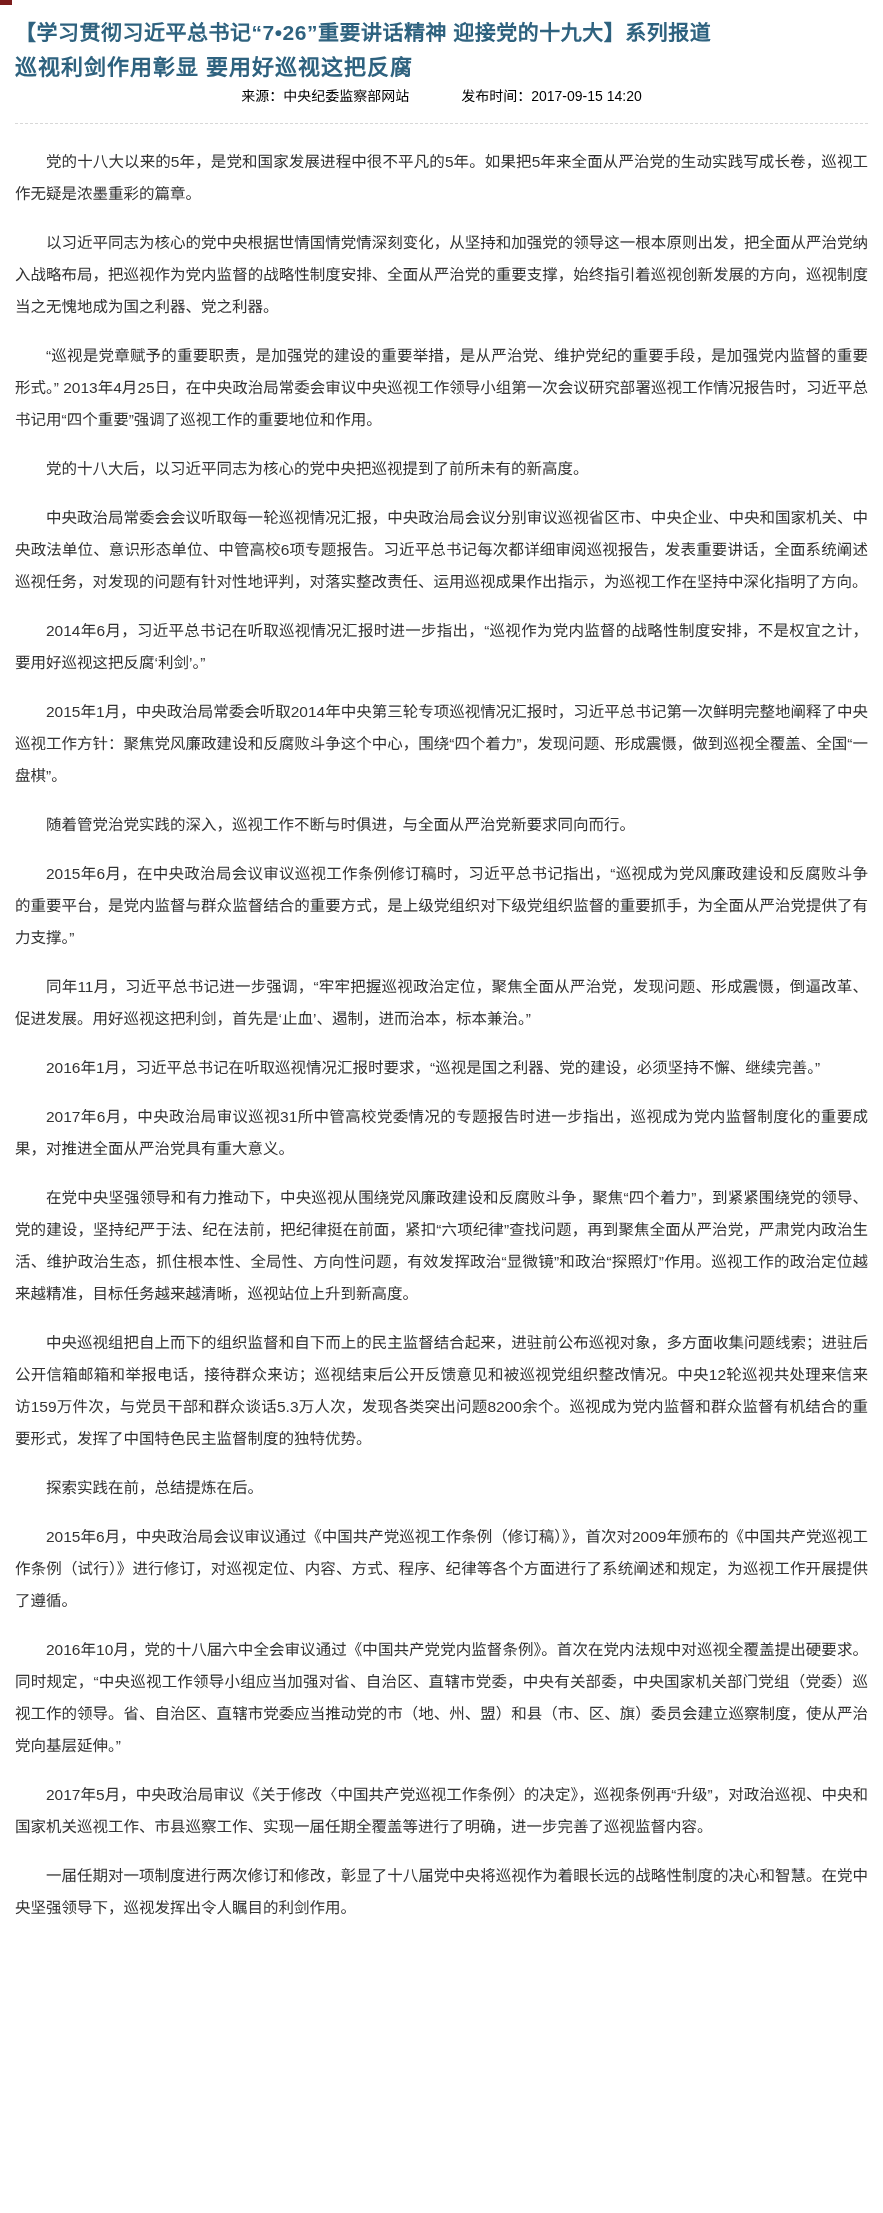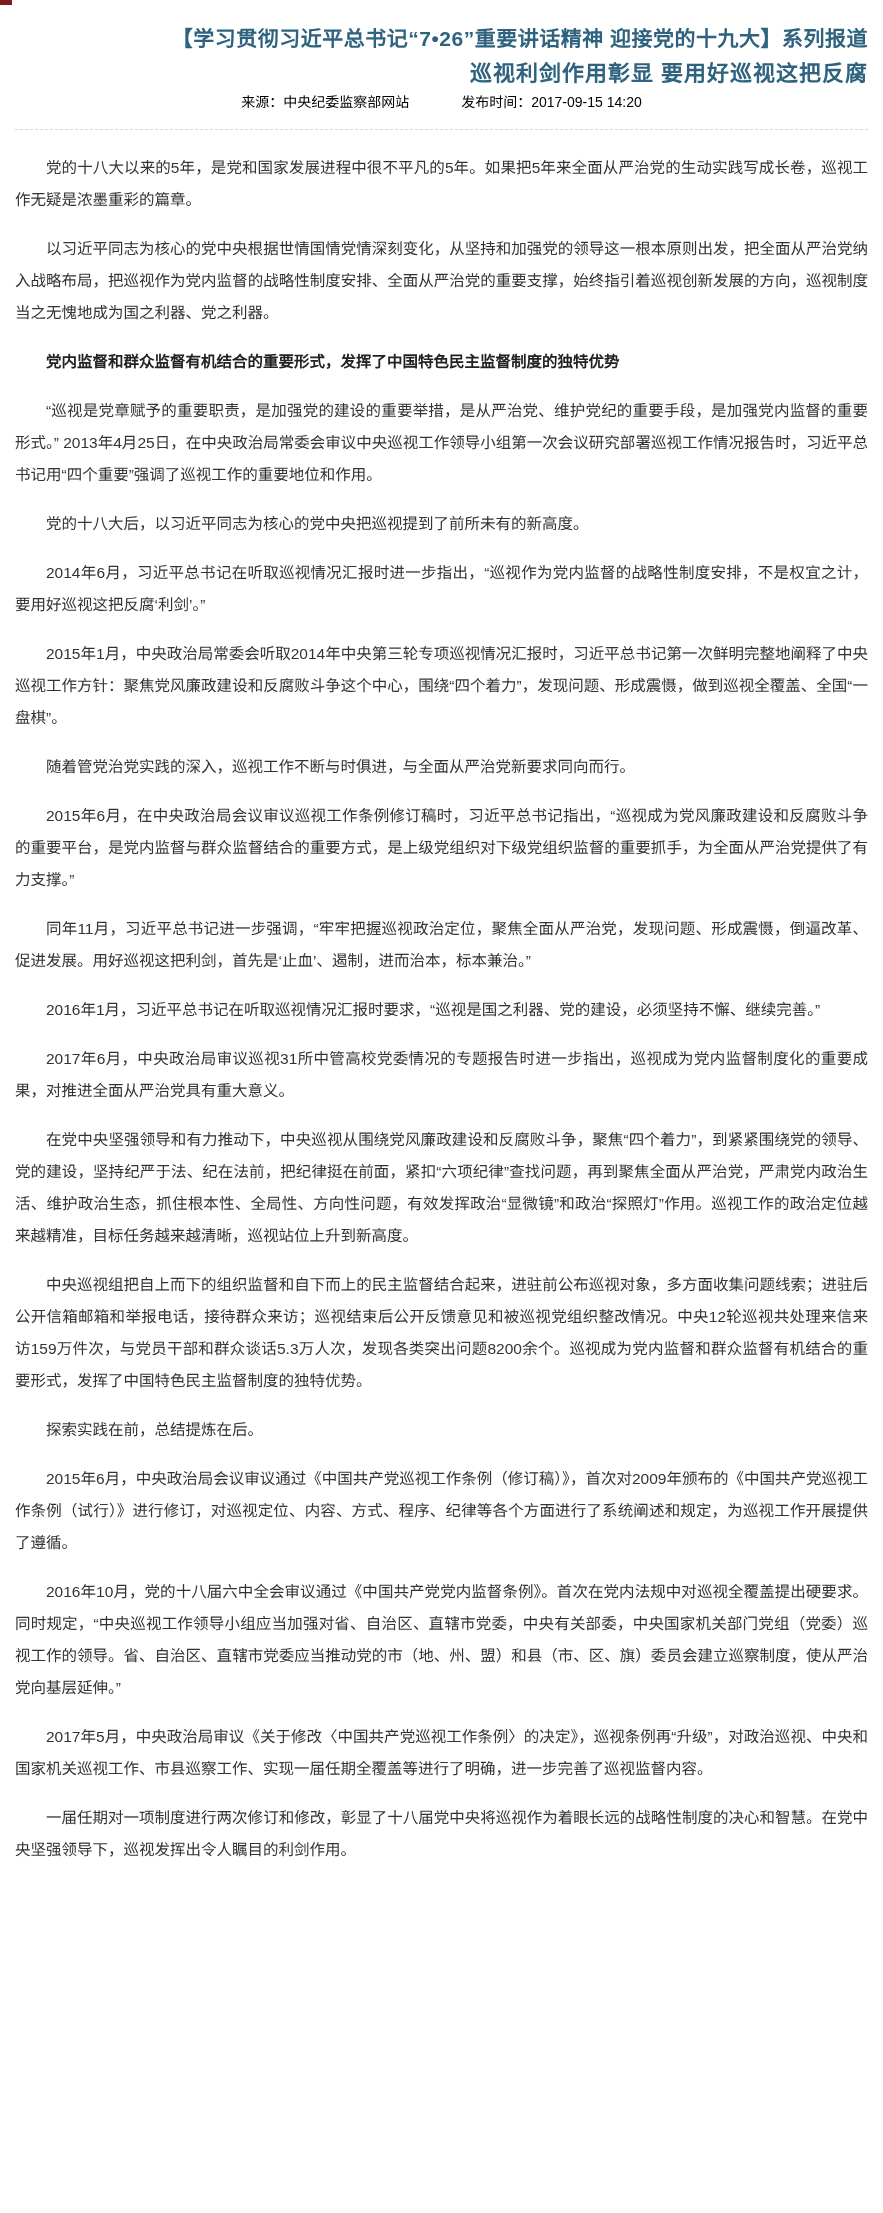--- a/index.html
+++ b/index.html
@@ -16,21 +16,21 @@
     min-height: 2213px;
     background: #ffffff;
     padding: 16px 15px 30px 15px;
   }
   .corner-mark {
     position: absolute;
     top: 0; left: 0;
     width: 12px; height: 5px;
     background: #7b1c1c;
   }
-  .title-block { text-align: right; margin-top: 6px; }
+  .title-block { text-align: left; }
   .title-line1 {
     color: #2e627f;
     font-size: 21px;
     font-weight: bold;
     line-height: 34px;
     letter-spacing: 0.5px;
   }
   .title-line2 {
     color: #2e627f;
     font-size: 22px;
@@ -83,23 +83,23 @@
   <div class="meta-row">
     <span class="meta-item meta-source">来源：中央纪委监察部网站</span>
     <span class="meta-item meta-time">发布时间：2017-09-15 14:20</span>
   </div>
 
   <hr class="divider">
 
   <div class="article">
     <p>党的十八大以来的5年，是党和国家发展进程中很不平凡的5年。如果把5年来全面从严治党的生动实践写成长卷，巡视工作无疑是浓墨重彩的篇章。</p>
     <p>以习近平同志为核心的党中央根据世情国情党情深刻变化，从坚持和加强党的领导这一根本原则出发，把全面从严治党纳入战略布局，把巡视作为党内监督的战略性制度安排、全面从严治党的重要支撑，始终指引着巡视创新发展的方向，巡视制度当之无愧地成为国之利器、党之利器。</p>
-    <p class="section-heading">党内监督和群众监督有机结合的重要形式，发挥了中国特色民主监督制度的独特优势</p>
     <p>“巡视是党章赋予的重要职责，是加强党的建设的重要举措，是从严治党、维护党纪的重要手段，是加强党内监督的重要形式。” 2013年4月25日，在中央政治局常委会审议中央巡视工作领导小组第一次会议研究部署巡视工作情况报告时，习近平总书记用“四个重要”强调了巡视工作的重要地位和作用。</p>
     <p>党的十八大后，以习近平同志为核心的党中央把巡视提到了前所未有的新高度。</p>
+    <p>中央政治局常委会会议听取每一轮巡视情况汇报，中央政治局会议分别审议巡视省区市、中央企业、中央和国家机关、中央政法单位、意识形态单位、中管高校6项专题报告。习近平总书记每次都详细审阅巡视报告，发表重要讲话，全面系统阐述巡视任务，对发现的问题有针对性地评判，对落实整改责任、运用巡视成果作出指示，为巡视工作在坚持中深化指明了方向。</p>
     <p>2014年6月，习近平总书记在听取巡视情况汇报时进一步指出，“巡视作为党内监督的战略性制度安排，不是权宜之计，要用好巡视这把反腐‘利剑’。”</p>
     <p>2015年1月，中央政治局常委会听取2014年中央第三轮专项巡视情况汇报时，习近平总书记第一次鲜明完整地阐释了中央巡视工作方针：聚焦党风廉政建设和反腐败斗争这个中心，围绕“四个着力”，发现问题、形成震慑，做到巡视全覆盖、全国“一盘棋”。</p>
     <p>随着管党治党实践的深入，巡视工作不断与时俱进，与全面从严治党新要求同向而行。</p>
     <p>2015年6月，在中央政治局会议审议巡视工作条例修订稿时，习近平总书记指出，“巡视成为党风廉政建设和反腐败斗争的重要平台，是党内监督与群众监督结合的重要方式，是上级党组织对下级党组织监督的重要抓手，为全面从严治党提供了有力支撑。”</p>
     <p>同年11月，习近平总书记进一步强调，“牢牢把握巡视政治定位，聚焦全面从严治党，发现问题、形成震慑，倒逼改革、促进发展。用好巡视这把利剑，首先是‘止血’、遏制，进而治本，标本兼治。”</p>
     <p>2016年1月，习近平总书记在听取巡视情况汇报时要求，“巡视是国之利器、党的建设，必须坚持不懈、继续完善。”</p>
     <p>2017年6月，中央政治局审议巡视31所中管高校党委情况的专题报告时进一步指出，巡视成为党内监督制度化的重要成果，对推进全面从严治党具有重大意义。</p>
     <p>在党中央坚强领导和有力推动下，中央巡视从围绕党风廉政建设和反腐败斗争，聚焦“四个着力”，到紧紧围绕党的领导、党的建设，坚持纪严于法、纪在法前，把纪律挺在前面，紧扣“六项纪律”查找问题，再到聚焦全面从严治党，严肃党内政治生活、维护政治生态，抓住根本性、全局性、方向性问题，有效发挥政治“显微镜”和政治“探照灯”作用。巡视工作的政治定位越来越精准，目标任务越来越清晰，巡视站位上升到新高度。</p>
     <p>中央巡视组把自上而下的组织监督和自下而上的民主监督结合起来，进驻前公布巡视对象，多方面收集问题线索；进驻后公开信箱邮箱和举报电话，接待群众来访；巡视结束后公开反馈意见和被巡视党组织整改情况。中央12轮巡视共处理来信来访159万件次，与党员干部和群众谈话5.3万人次，发现各类突出问题8200余个。巡视成为党内监督和群众监督有机结合的重要形式，发挥了中国特色民主监督制度的独特优势。</p>
     <p>探索实践在前，总结提炼在后。</p>

